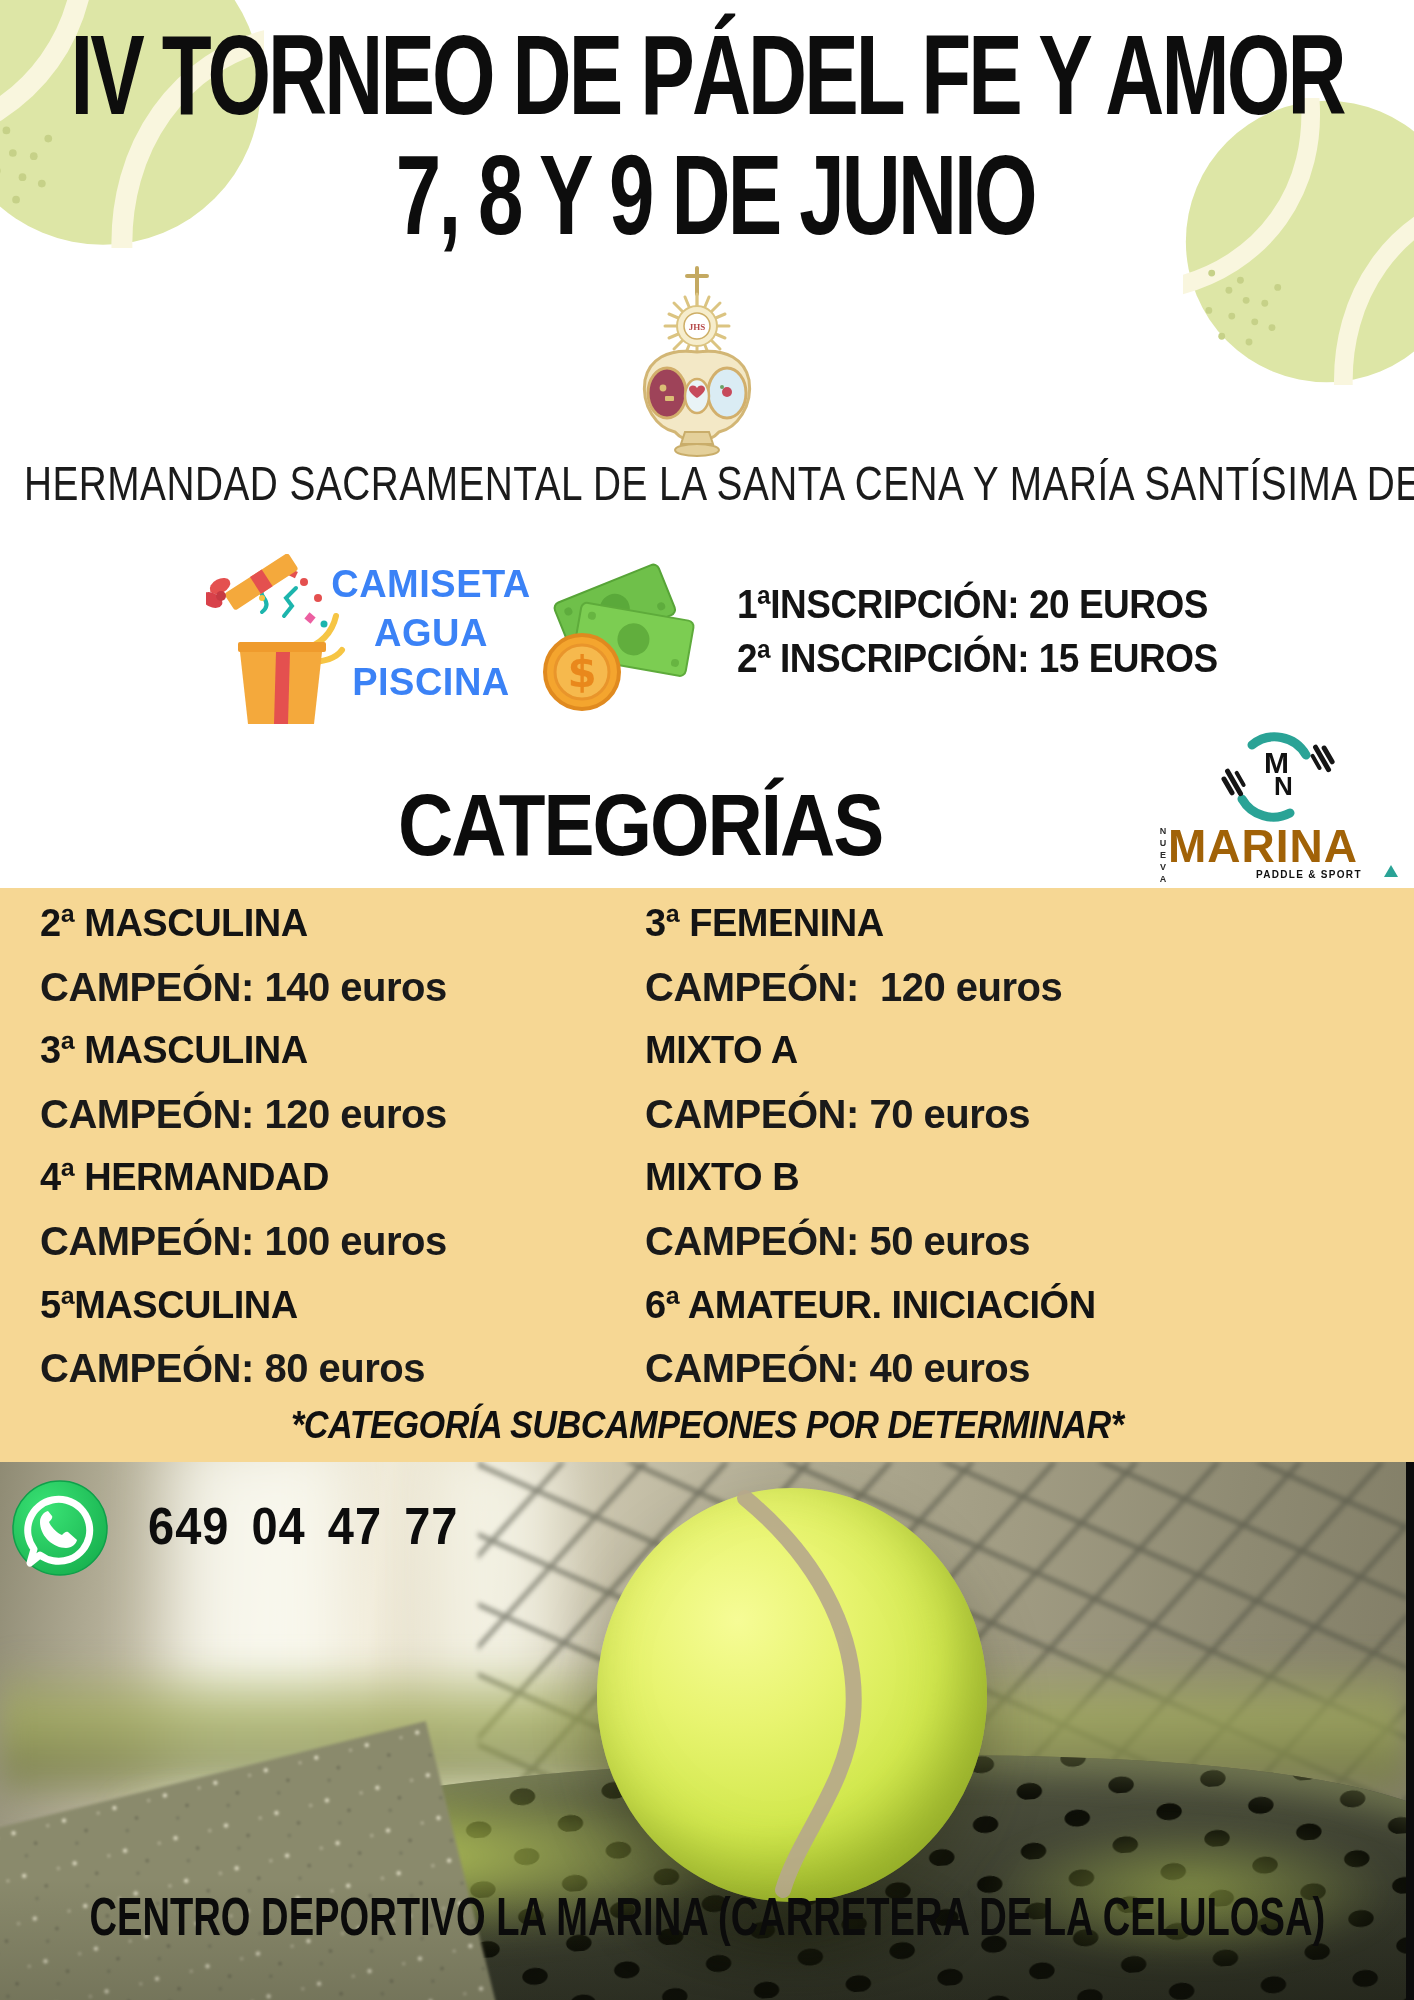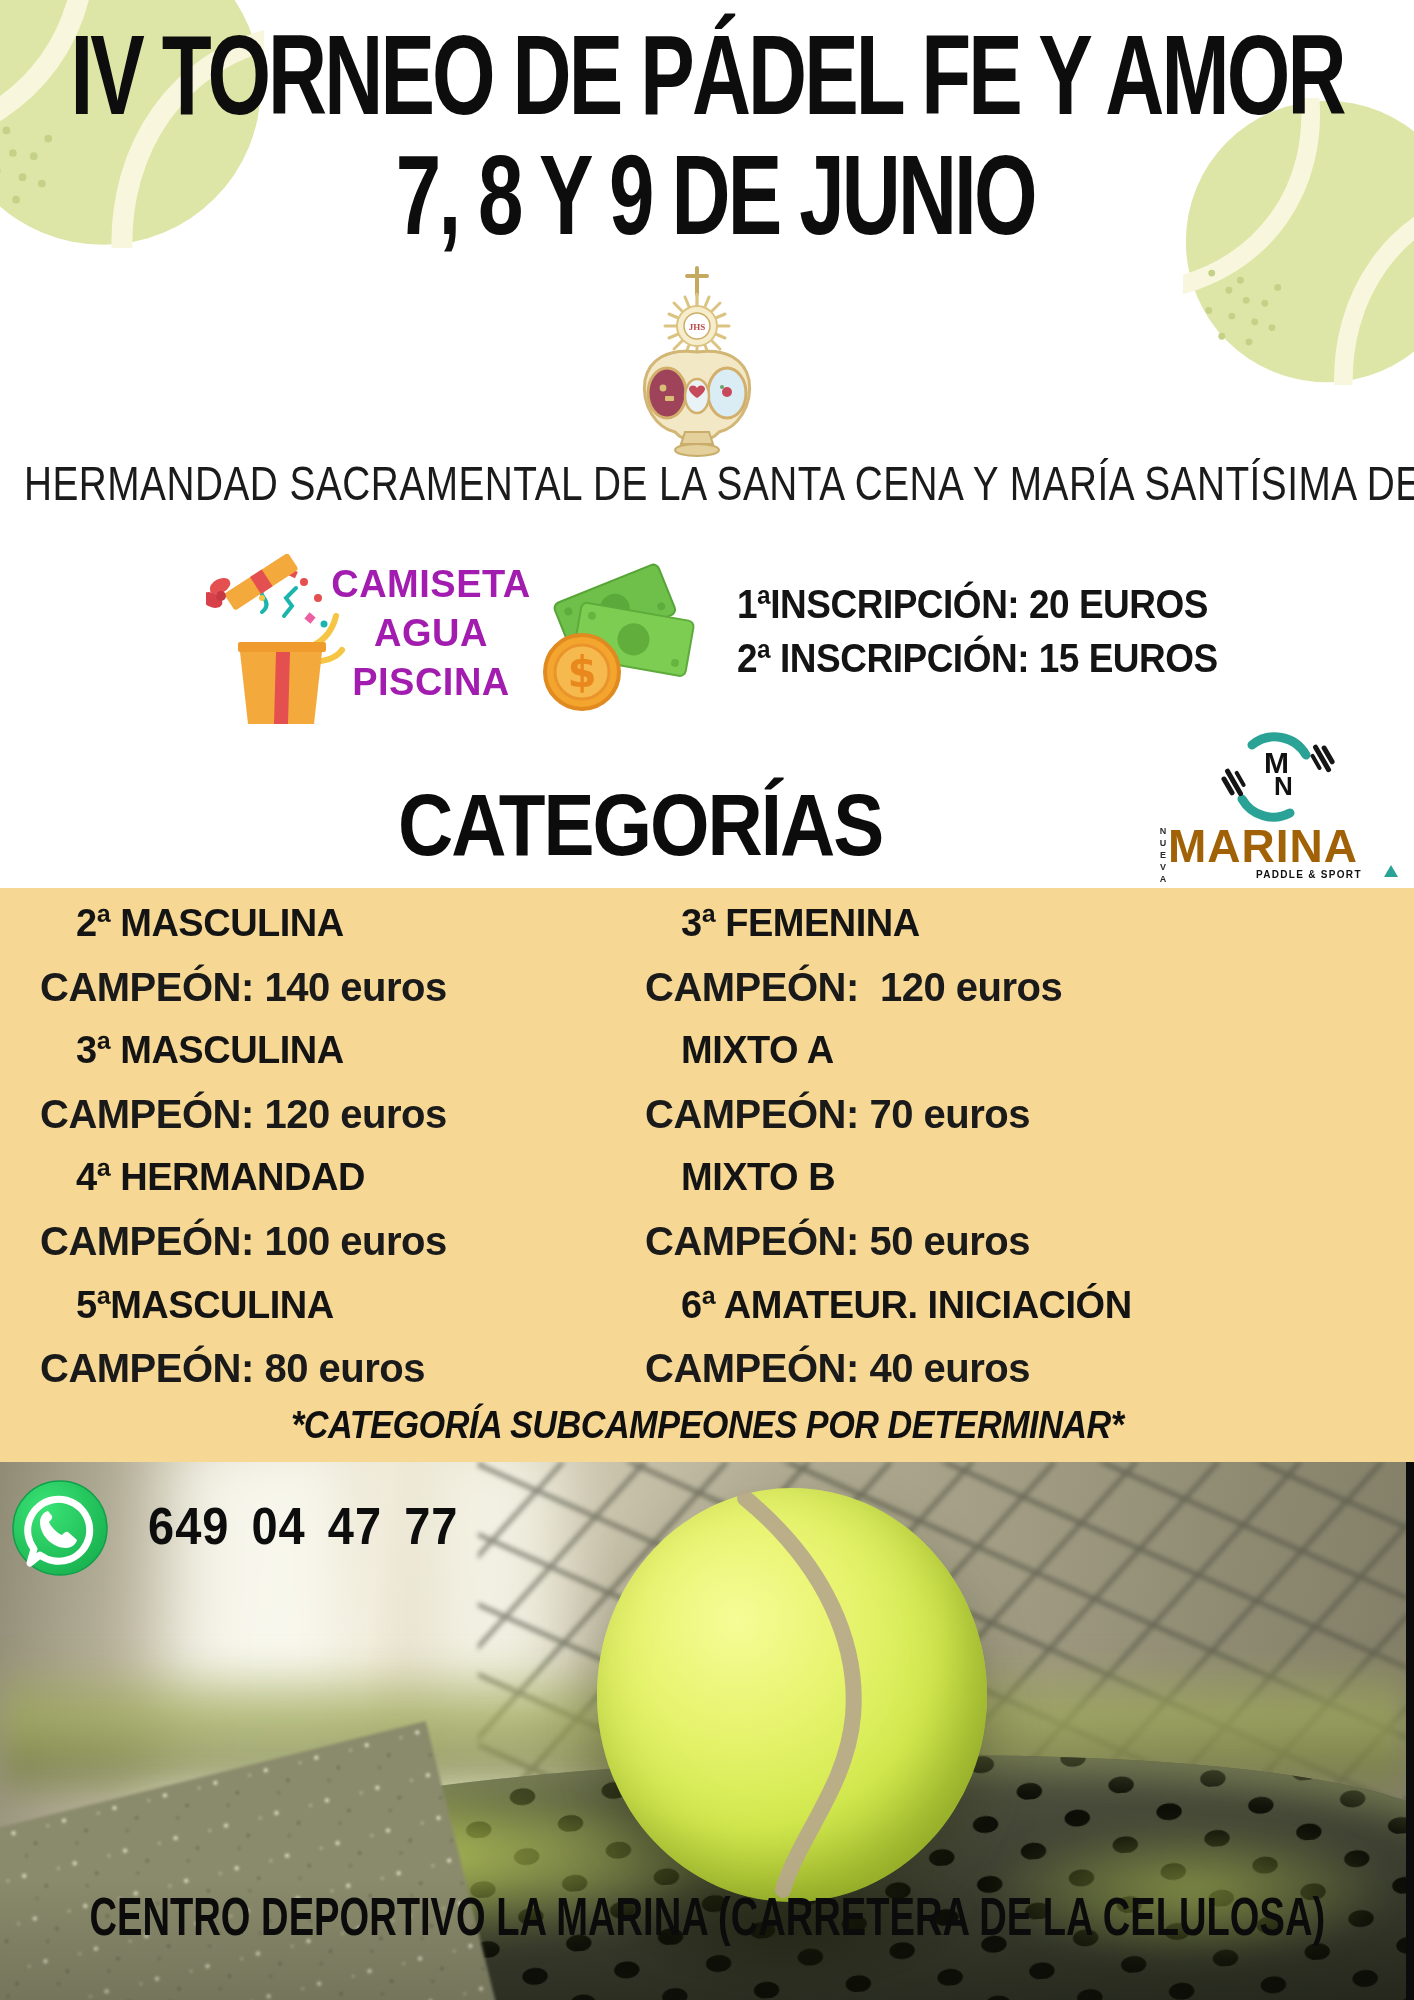--- a/index.html
+++ b/index.html
@@ -17,41 +17,41 @@
   .t1 .ib{font-size:86px;letter-spacing:-3px;transform:scale(.95,1.32);transform-origin:center;}
   .t2{top:146px;padding-left:8px;}
   .t2 .ib{font-size:86px;letter-spacing:-3px;transform:scale(.95,1.32);transform-origin:center;}
 
   
   .organizer{top:462px;font-size:40px;font-weight:400;color:#1b1b1b;white-space:nowrap;}
   .organizer .ib{transform:scale(.97,1.18);transform-origin:center;letter-spacing:.5px;}
 
   
   .perks-text{left:321px;top:560px;width:220px;text-align:center;}
-  .perk{font-size:38px;font-weight:800;line-height:49px;letter-spacing:.5px;color:#a21caf;}
+  .perk{font-size:38px;font-weight:800;line-height:49px;letter-spacing:.5px;color:#3b82f6;}
   .pricing{left:737px;top:578px;}
   .price-line{font-size:37px;font-weight:800;line-height:54px;letter-spacing:-.5px;color:#141414;white-space:nowrap;}
   .price-line .ib{transform:scale(1,1.1);transform-origin:left center;}
 
   
   .cat-heading{top:780px;left:-67px;}
   .cat-heading .ib{font-size:78px;font-weight:800;letter-spacing:-2px;transform:scale(.98,1.12);transform-origin:center;color:#0c0c0c;}
   .sponsor{left:1152px;top:731px;width:254px;height:158px;}
   .sponsor-rowtext{position:absolute;left:6px;top:92px;display:flex;align-items:flex-start;}
   .nueva{writing-mode:vertical-rl;text-orientation:upright;font-size:9px;font-weight:700;color:#2b2b2b;letter-spacing:2px;height:46px;margin-top:3px;}
   .marina{font-size:46px;font-weight:800;color:#a16207;letter-spacing:1px;line-height:46px;}
   .tagline{position:absolute;left:104px;top:138px;font-size:10px;font-weight:700;letter-spacing:1.3px;color:#111;}
   .tri{position:absolute;left:232px;top:134px;width:0;height:0;border-left:7px solid transparent;border-right:7px solid transparent;border-bottom:12px solid #2aa396;}
 
   
   .catbox{top:888px;left:0;width:1414px;height:574px;background:#f6d794;}
   .catcol{position:absolute;top:4px;}
   .col-left{left:40px;}
   .col-right{left:645px;}
-  .cat-name{font-size:38px;font-weight:800;line-height:63.6px;letter-spacing:-.5px;color:#141414;white-space:nowrap;margin-left:36px;}
+  .cat-name{font-size:38px;font-weight:800;line-height:63.6px;letter-spacing:-.5px;color:#141414;white-space:nowrap;}
   .cat-prize{font-size:40px;font-weight:700;line-height:63.6px;letter-spacing:-.5px;color:#1a1a1a;white-space:pre;}
   .cat-note{position:absolute;top:516px;left:0;width:1414px;text-align:center;}
   .cat-note .ib{font-size:36px;font-weight:800;font-style:italic;transform:scale(.95,1.1);transform-origin:center;color:#101010;letter-spacing:-.5px;}
 
   
   .photo{top:1462px;left:0;width:1414px;height:672px;background:#b4ae95;overflow:hidden;}
   .photo-bg{position:absolute;inset:0;
     background:linear-gradient(97deg,#8f8b74 0%,#cdc7b0 14%,#efe9d6 26%,#cfc9b2 38%,#b2ad94 52%,#a19c83 68%,#8e8a72 84%,#7f7b64 100%);}
   .band1{position:absolute;left:170px;top:-30px;width:180px;height:400px;background:rgba(255,255,248,.8);filter:blur(34px);}
   .band2{position:absolute;left:430px;top:-20px;width:130px;height:380px;background:rgba(255,255,245,.65);filter:blur(30px);}

